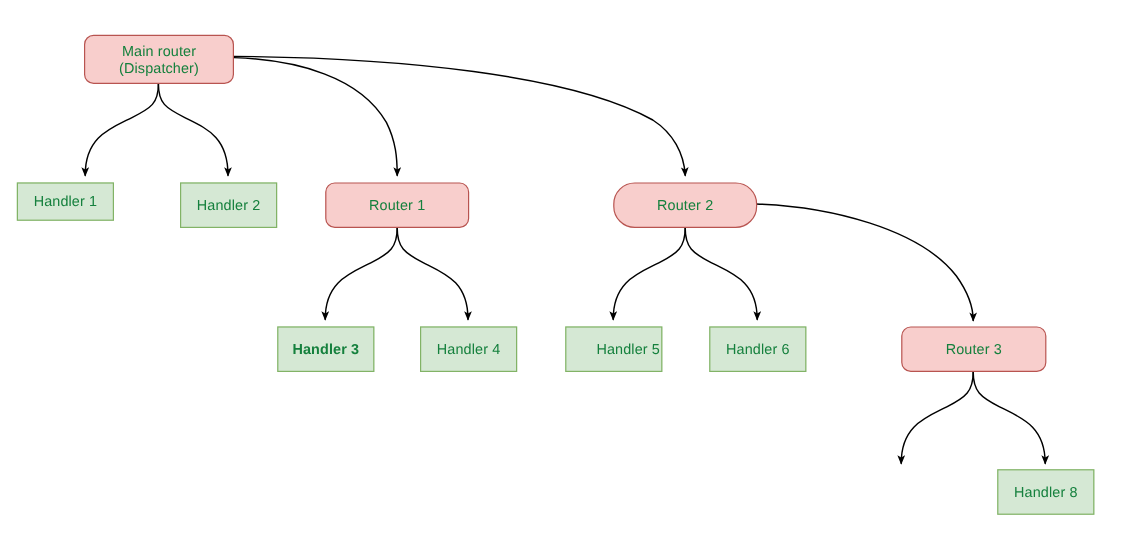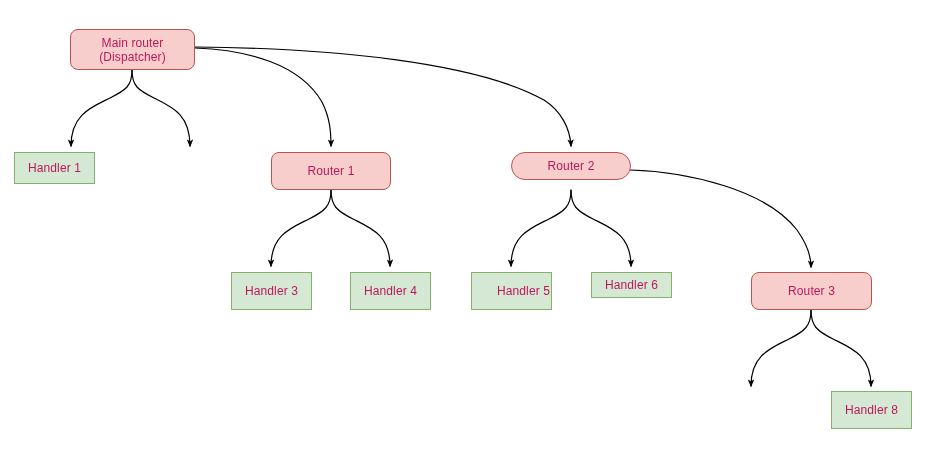--- a/index.html
+++ b/index.html
@@ -28,21 +28,21 @@
   }
   .node {
     position: absolute;
     box-sizing: border-box;
     display: flex;
     align-items: center;
     justify-content: center;
     text-align: center;
     font-size: 12px;
     line-height: 14px;
-    color: #be185d;
+    color: #15803d;
     letter-spacing: 0.1px;
     white-space: pre-line;
   }
   .node-router {
     background: #f8cecc;
     border: 1px solid #b85450;
     border-radius: 8px;
   }
   .node-handler {
     background: #d5e8d4;
@@ -94,42 +94,45 @@
 
   <div class="node node-router" style="left:70px; top:29px; width:125px; height:41px;">
     <span class="node-label">Main router
 (Dispatcher)</span>
   </div>
 
   <div class="node node-handler" style="left:14px; top:152px; width:81px; height:32px;">
     <span class="node-label">Handler 1</span>
   </div>
 
+  <div class="node node-handler" style="left:150px; top:152px; width:81px; height:38px;">
+    <span class="node-label">Handler 2</span>
+  </div>
 
   <div class="node node-router" style="left:271px; top:152px; width:120px; height:38px;">
     <span class="node-label">Router 1</span>
   </div>
 
-  <div class="node node-router" style="left:511px; top:152px; width:120px; height:28px;border-radius:18px;">
+  <div class="node node-router" style="left:511px; top:152px; width:120px; height:38px;border-radius:18px;">
     <span class="node-label">Router 2</span>
   </div>
 
-  <div class="node node-handler" style="left:231px; top:272px; width:81px; height:38px;">
+  <div class="node node-handler" style="left:231px; top:272px; width:81px; height:38px;font-weight:bold;">
     <span class="node-label">Handler 3</span>
   </div>
 
   <div class="node node-handler" style="left:350px; top:272px; width:81px; height:38px;">
     <span class="node-label">Handler 4</span>
   </div>
 
   <div class="node node-handler" style="left:471px; top:272px; width:81px; height:38px;padding-left:24px;">
     <span class="node-label">Handler 5</span>
   </div>
 
-  <div class="node node-handler" style="left:591px; top:272px; width:81px; height:26px;">
+  <div class="node node-handler" style="left:591px; top:272px; width:81px; height:38px;">
     <span class="node-label">Handler 6</span>
   </div>
 
   <div class="node node-router" style="left:751px; top:272px; width:121px; height:38px;">
     <span class="node-label">Router 3</span>
   </div>
 
 
   <div class="node node-handler" style="left:831px; top:391px; width:81px; height:38px;">
     <span class="node-label">Handler 8</span>

